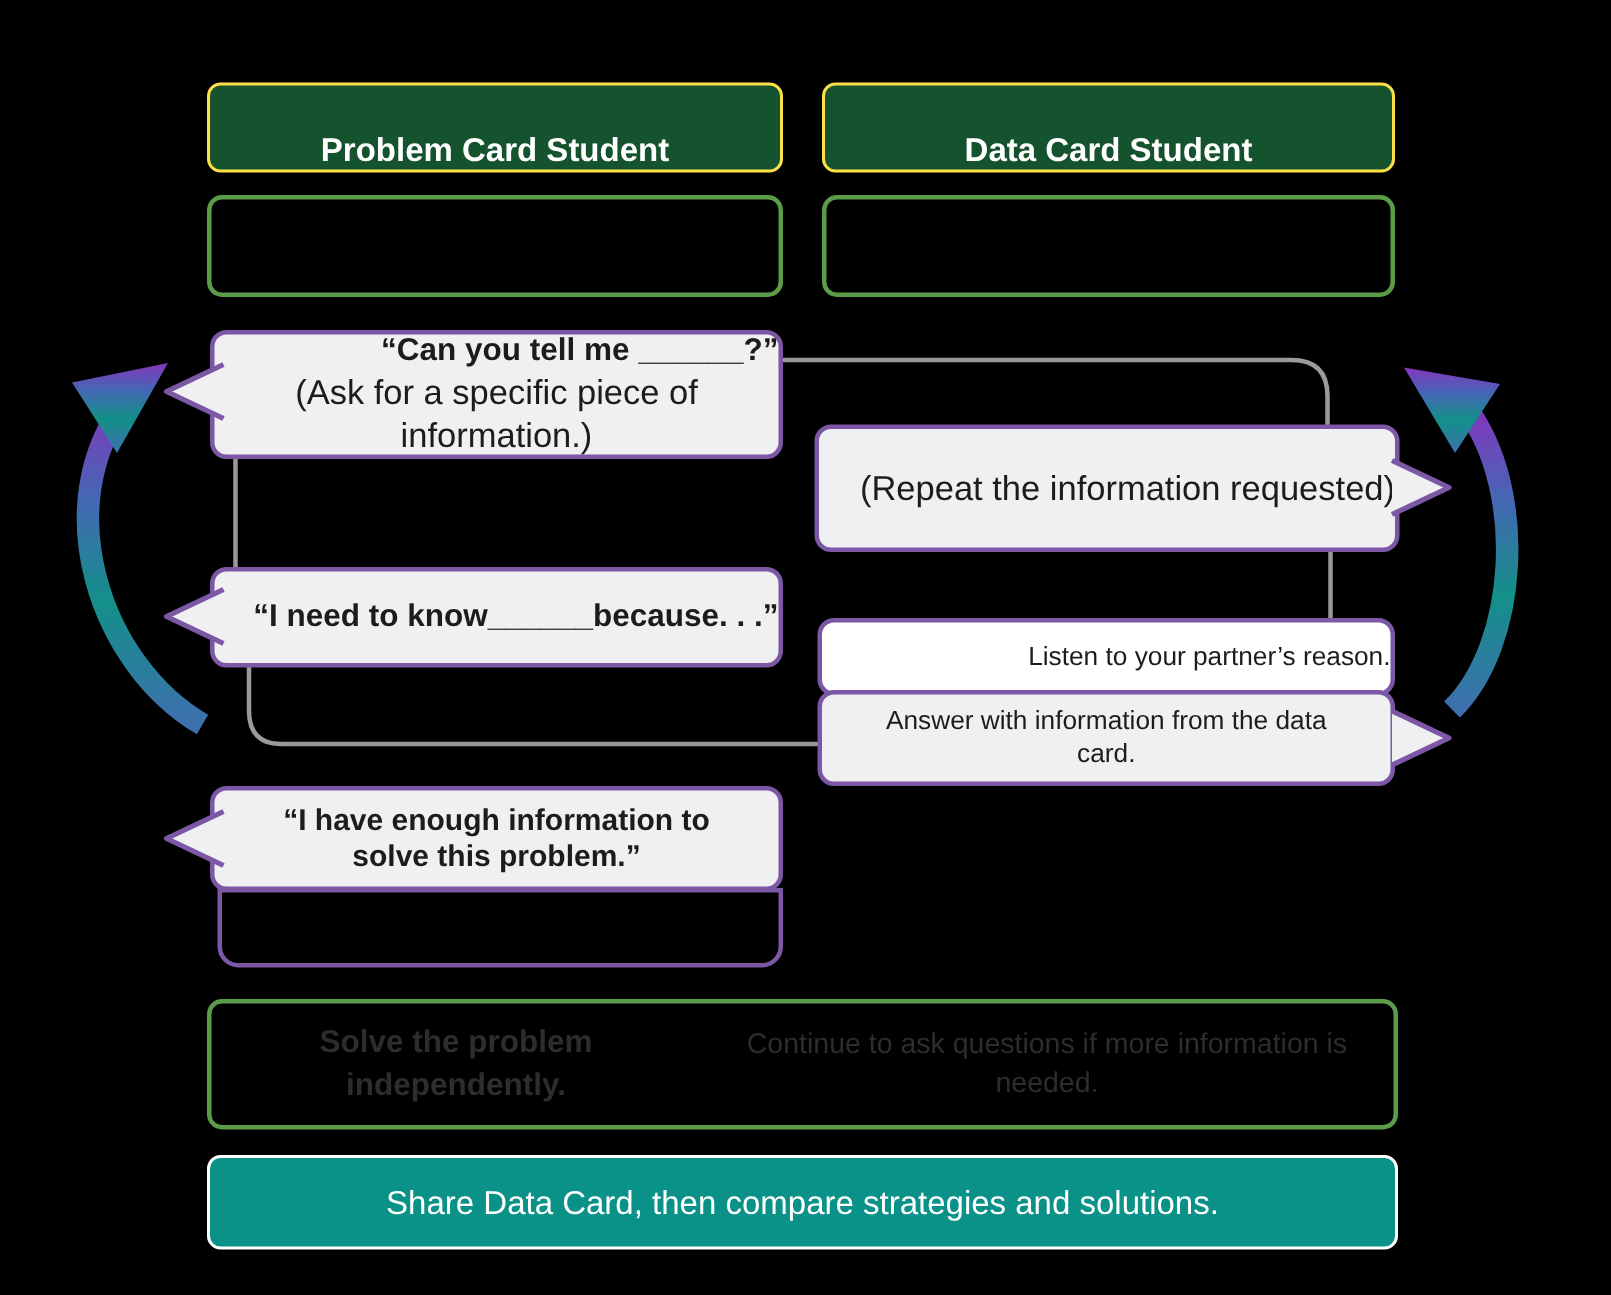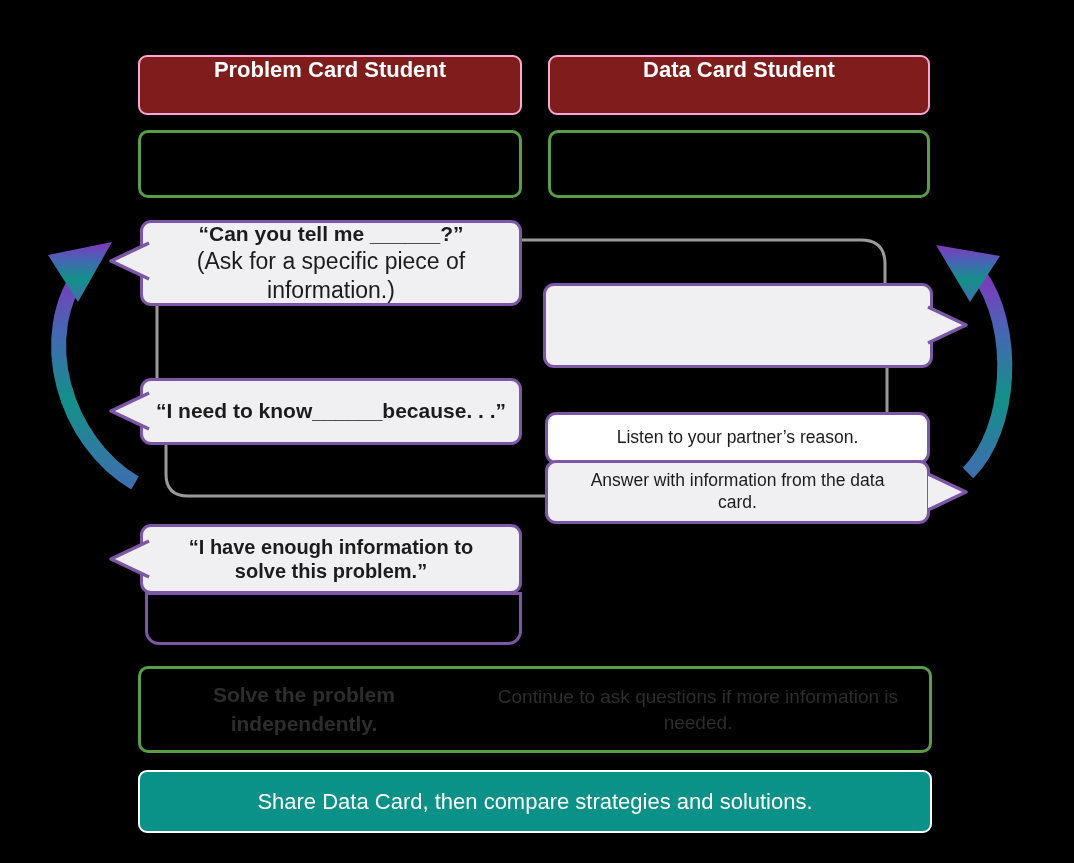--- a/index.html
+++ b/index.html
@@ -4,37 +4,37 @@
 <style>
   html,body{margin:0;padding:0;}
   body{
     width:1074px;height:863px;position:relative;overflow:hidden;
     background:#000;
     font-family:"Liberation Sans","DejaVu Sans",sans-serif;
   }
   .abs{position:absolute;box-sizing:border-box;}
   
   .teal-box{
-    background:#7f1d1d;border:2px solid #f9a8d4;border-radius:9px;
-    display:flex;align-items:flex-start;justify-content:center;
+    background:#14532d;border:2px solid #fde047;border-radius:9px;
+    display:flex;align-items:flex-end;justify-content:center;
     color:#fff;font-weight:bold;z-index:2;
   }
   .hdr{font-size:22px;}
   
   .green-outline{
     background:transparent;border:3px solid #5b9c48;border-radius:10px;z-index:2;
   }
   .purple-outline{
     background:transparent;border:3px solid #7b57a5;
     border-radius:0 0 14px 14px;z-index:2;
   }
   
   .bubble{
     background:#f0eff1;border:3px solid #7b57a5;border-radius:11px;
-    display:flex;flex-direction:column;align-items:center;justify-content:center;
+    display:flex;flex-direction:column;align-items:flex-end;justify-content:center;
     text-align:center;color:#1c1c1c;z-index:2;line-height:1.25;
   }
   .bubble.white{background:#ffffff;}
   .b-bold{font-weight:bold;font-size:21px;}
   .b-small{font-size:23px;}
   .b-reg{font-size:17.5px;}
   
   .solve-box{
     border:3px solid #5b9c48;border-radius:10px;background:transparent;
     display:flex;flex-direction:row;align-items:center;justify-content:center;
@@ -101,20 +101,21 @@
 
 <div class="abs bubble" style="left:140px;top:220px;width:382px;height:86px;">
   <div class="b-bold">“Can you tell me ______?”</div>
   <div class="b-small">(Ask for a specific piece of information.)</div>
 </div>
 <svg class="abs tail" style="left:103px;top:239px;" width="48" height="44" viewBox="0 0 48 44">
   <path d="M 46 4 L 8 22 L 46 40" fill="#f0eff1" stroke="#7b57a5" stroke-width="3.5" stroke-linejoin="round"></path>
 </svg>
 
 <div class="abs bubble" style="left:543px;top:283px;width:390px;height:85px;">
+  <div class="b-small">(Repeat the information requested)</div>
 </div>
 <svg class="abs tail" style="left:926px;top:303px;" width="44" height="44" viewBox="0 0 44 44">
   <path d="M 2 4 L 40 22 L 2 40" fill="#f0eff1" stroke="#7b57a5" stroke-width="3.5" stroke-linejoin="round"></path>
 </svg>
 
 <div class="abs bubble" style="left:140px;top:378px;width:382px;height:67px;">
   <div class="b-bold">“I need to know______because. . .”</div>
 </div>
 <svg class="abs tail" style="left:103px;top:389px;" width="48" height="44" viewBox="0 0 48 44">
   <path d="M 46 4 L 8 22 L 46 40" fill="#f0eff1" stroke="#7b57a5" stroke-width="3.5" stroke-linejoin="round"></path>

